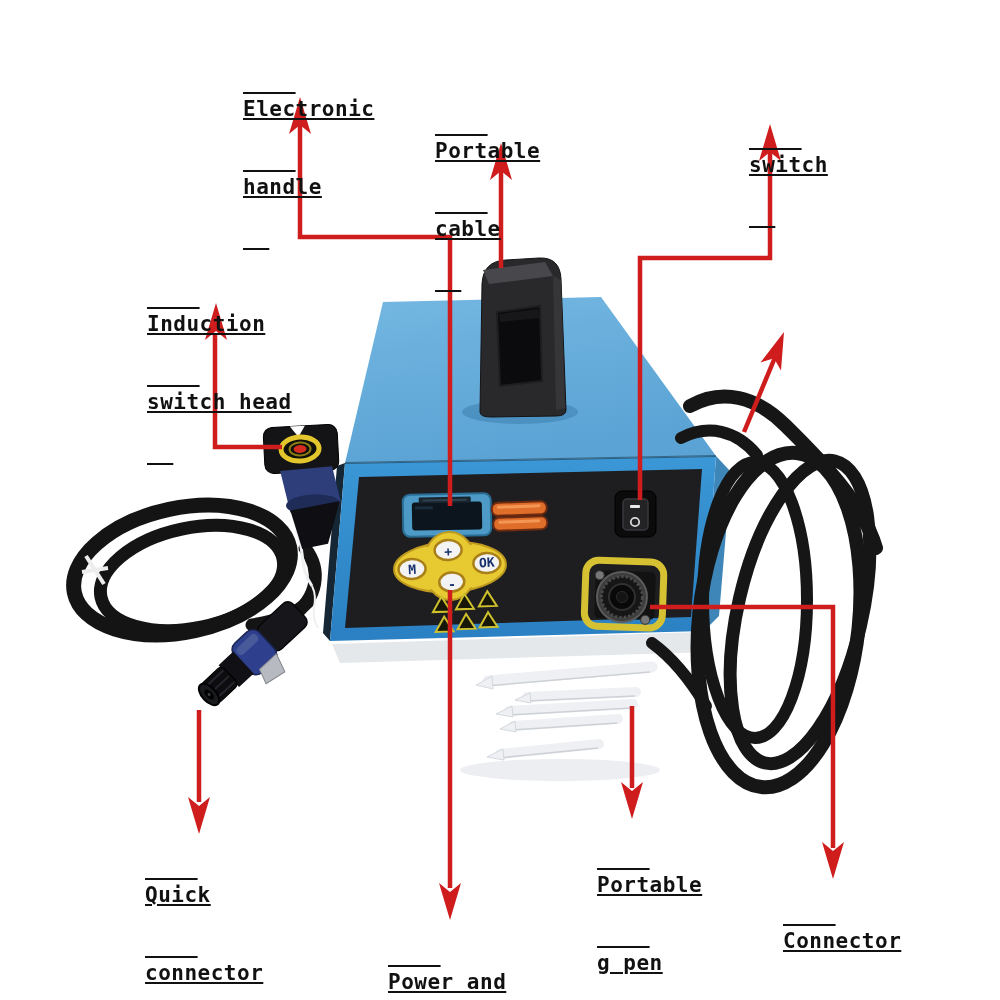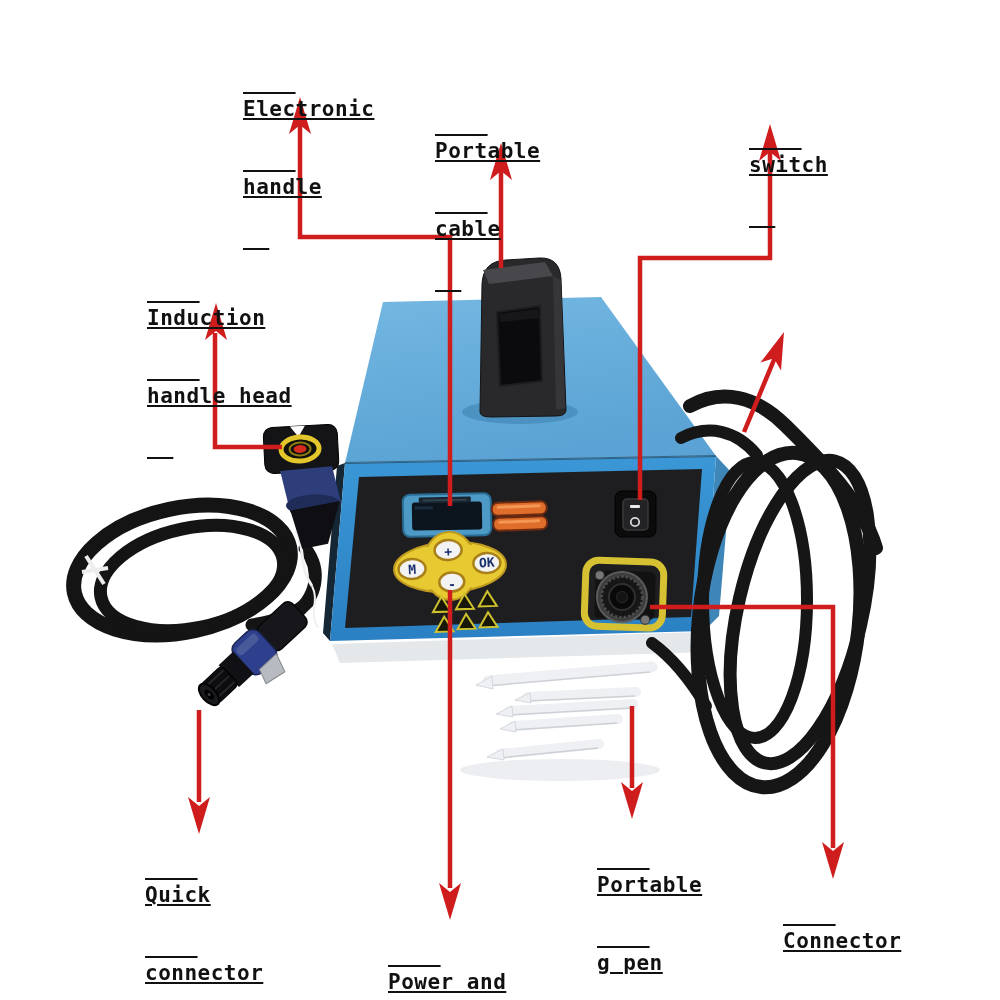--- a/index.html
+++ b/index.html
@@ -11,21 +11,21 @@
   .stage{position:relative;width:1000px;height:1000px;background:var(--background);overflow:hidden;
          font-family:"DejaVu Sans Mono", monospace;}
   .art{position:absolute;left:0;top:0;}
   .label{position:absolute;font:bold 21px/26px "DejaVu Sans Mono", monospace;
          color:var(--label-color);letter-spacing:0.5px;white-space:pre;text-decoration:underline;}
   .label span{display:block;}
   #lbl-electronic-display{left:243px;top:44px;}
   #lbl-portable-handle  {left:435px;top:86px;}
   #lbl-switch           {left:749px;top:100px;}
   #lbl-ac-cable         {left:760px;top:270px;}
-  #lbl-induction-head   {left:147px;top:253px;}
+  #lbl-induction-head   {left:147px;top:259px;}
   #lbl-quick-connector  {left:145px;top:830px;}
   #lbl-power-time-button{left:388px;top:917px;}
   #lbl-leveling-pen     {left:597px;top:820px;}
   #lbl-connector-socket {left:783px;top:876px;}
   .arrow-line{stroke:var(--arrow-color);stroke-width:4.5;fill:none;}
   .arrow-head{fill:var(--arrow-color);}
   .btn-text{font:bold 13px "DejaVu Sans Mono", monospace;fill:#18306e;text-anchor:middle;}
 </style>
 </head>
 <body>
@@ -254,21 +254,21 @@
   </div>
   <div class="label" id="lbl-portable-handle">
     <span>Portable</span>
     <span>cable</span>
   </div>
   <div class="label" id="lbl-switch">
     <span>switch</span>
   </div>
   <div class="label" id="lbl-induction-head">
     <span>Induction</span>
-    <span>handle head</span>
+    <span>switch head</span>
   </div>
   <div class="label" id="lbl-quick-connector">
     <span>Quick</span>
     <span>connector</span>
   </div>
   <div class="label" id="lbl-power-time-button">
     <span>Power and</span>
     
   </div>
   <div class="label" id="lbl-leveling-pen">

